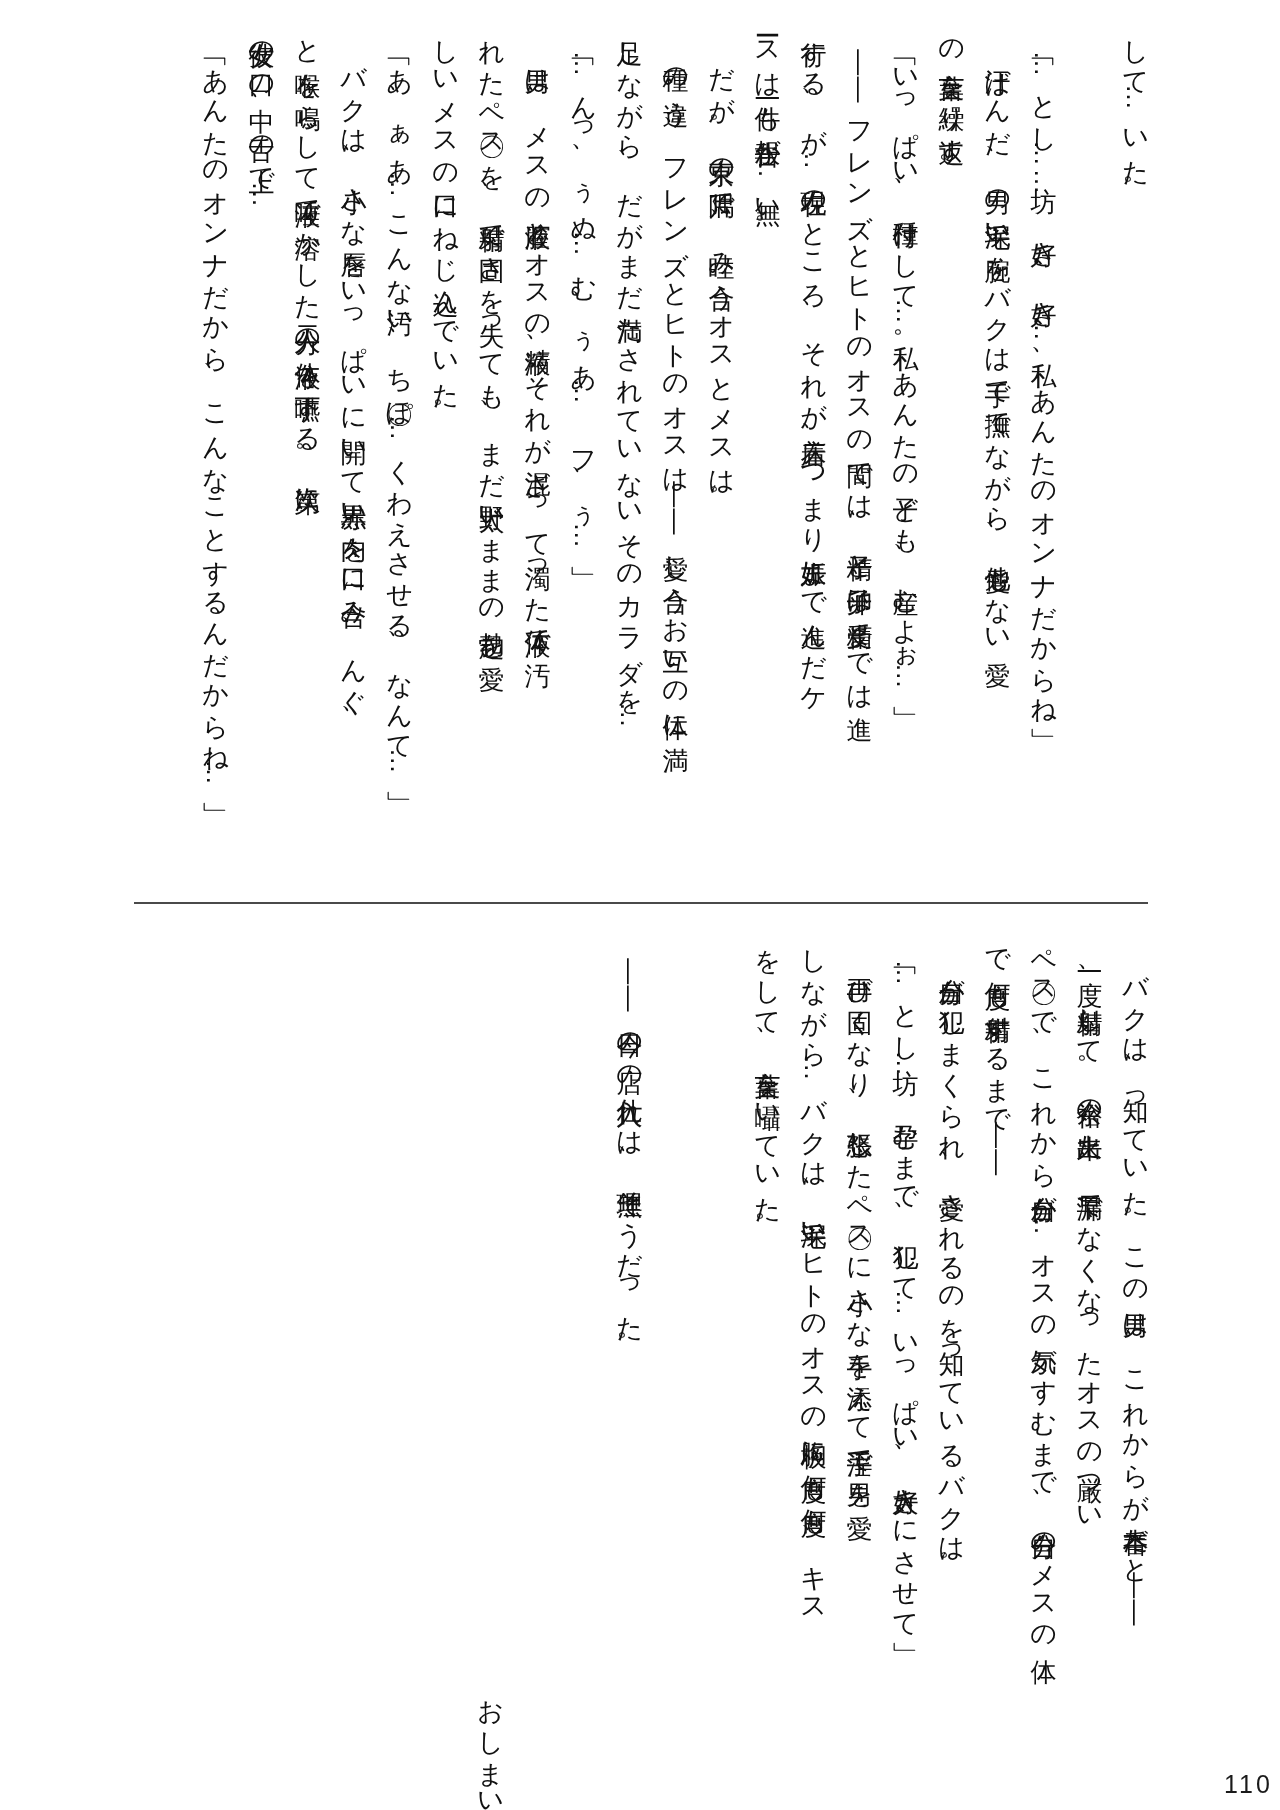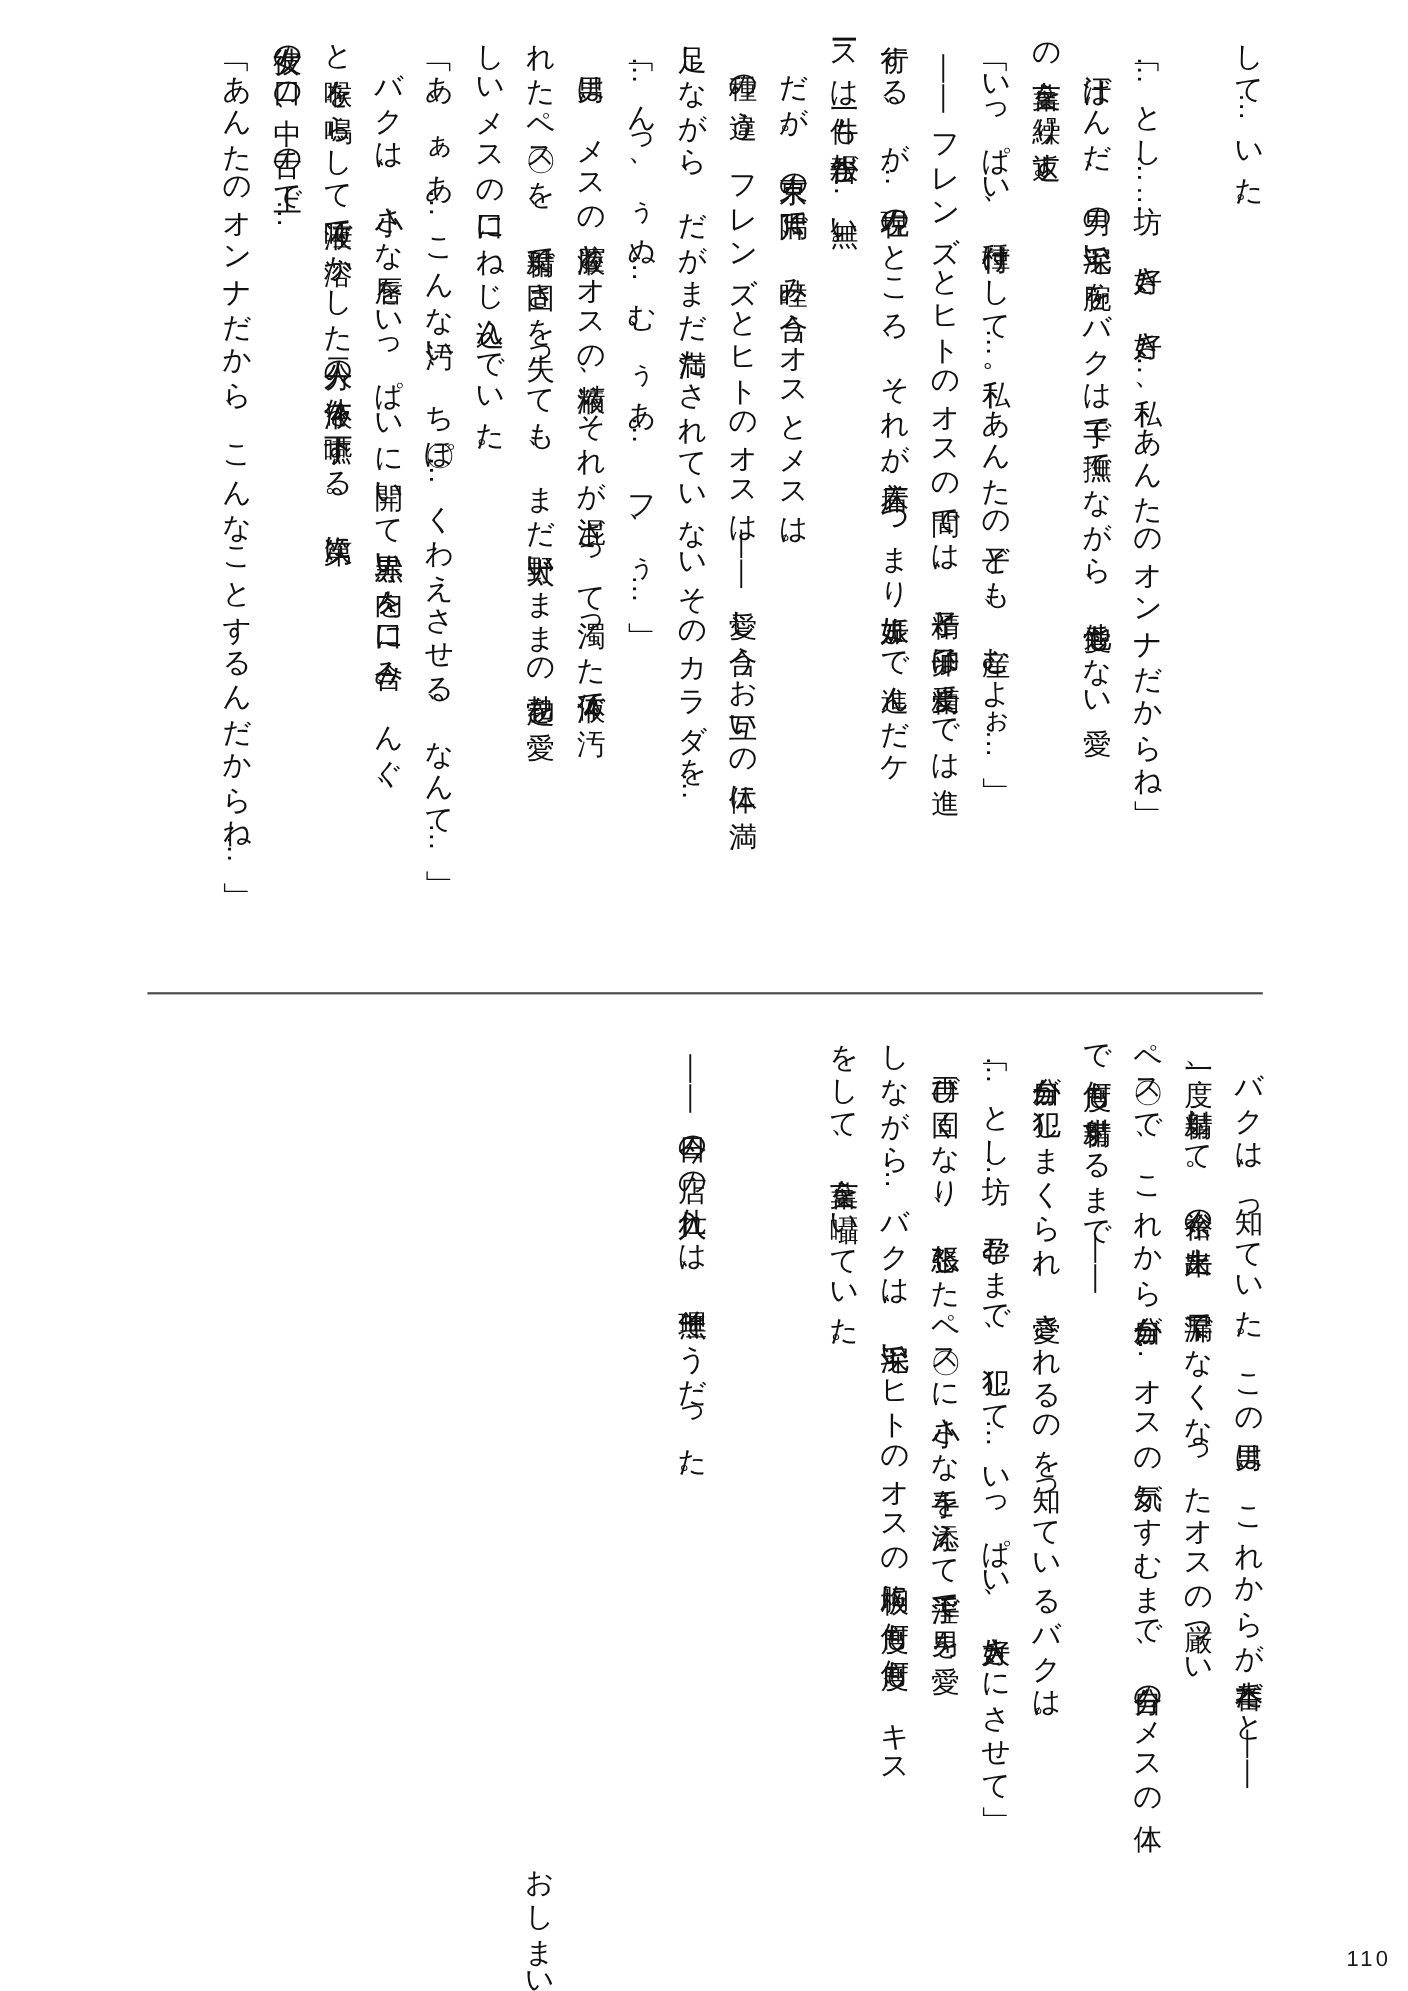--- a/index.html
+++ b/index.html
@@ -50,21 +50,21 @@
   }
   .the-end {
     position: absolute;
     top: 1682px;
     left: 468px;
   }
   .page-num {
     position: absolute;
     top: 1770px;
     left: 1224px;
-    font-size: 20px;
+    font-size: 25px;
     letter-spacing: 3px;
     color: #1a1a1a;
   }
 </style>
 </head>
 <body>
 
 <div class="page">
 
   <div class="section vtext" id="top-section">

